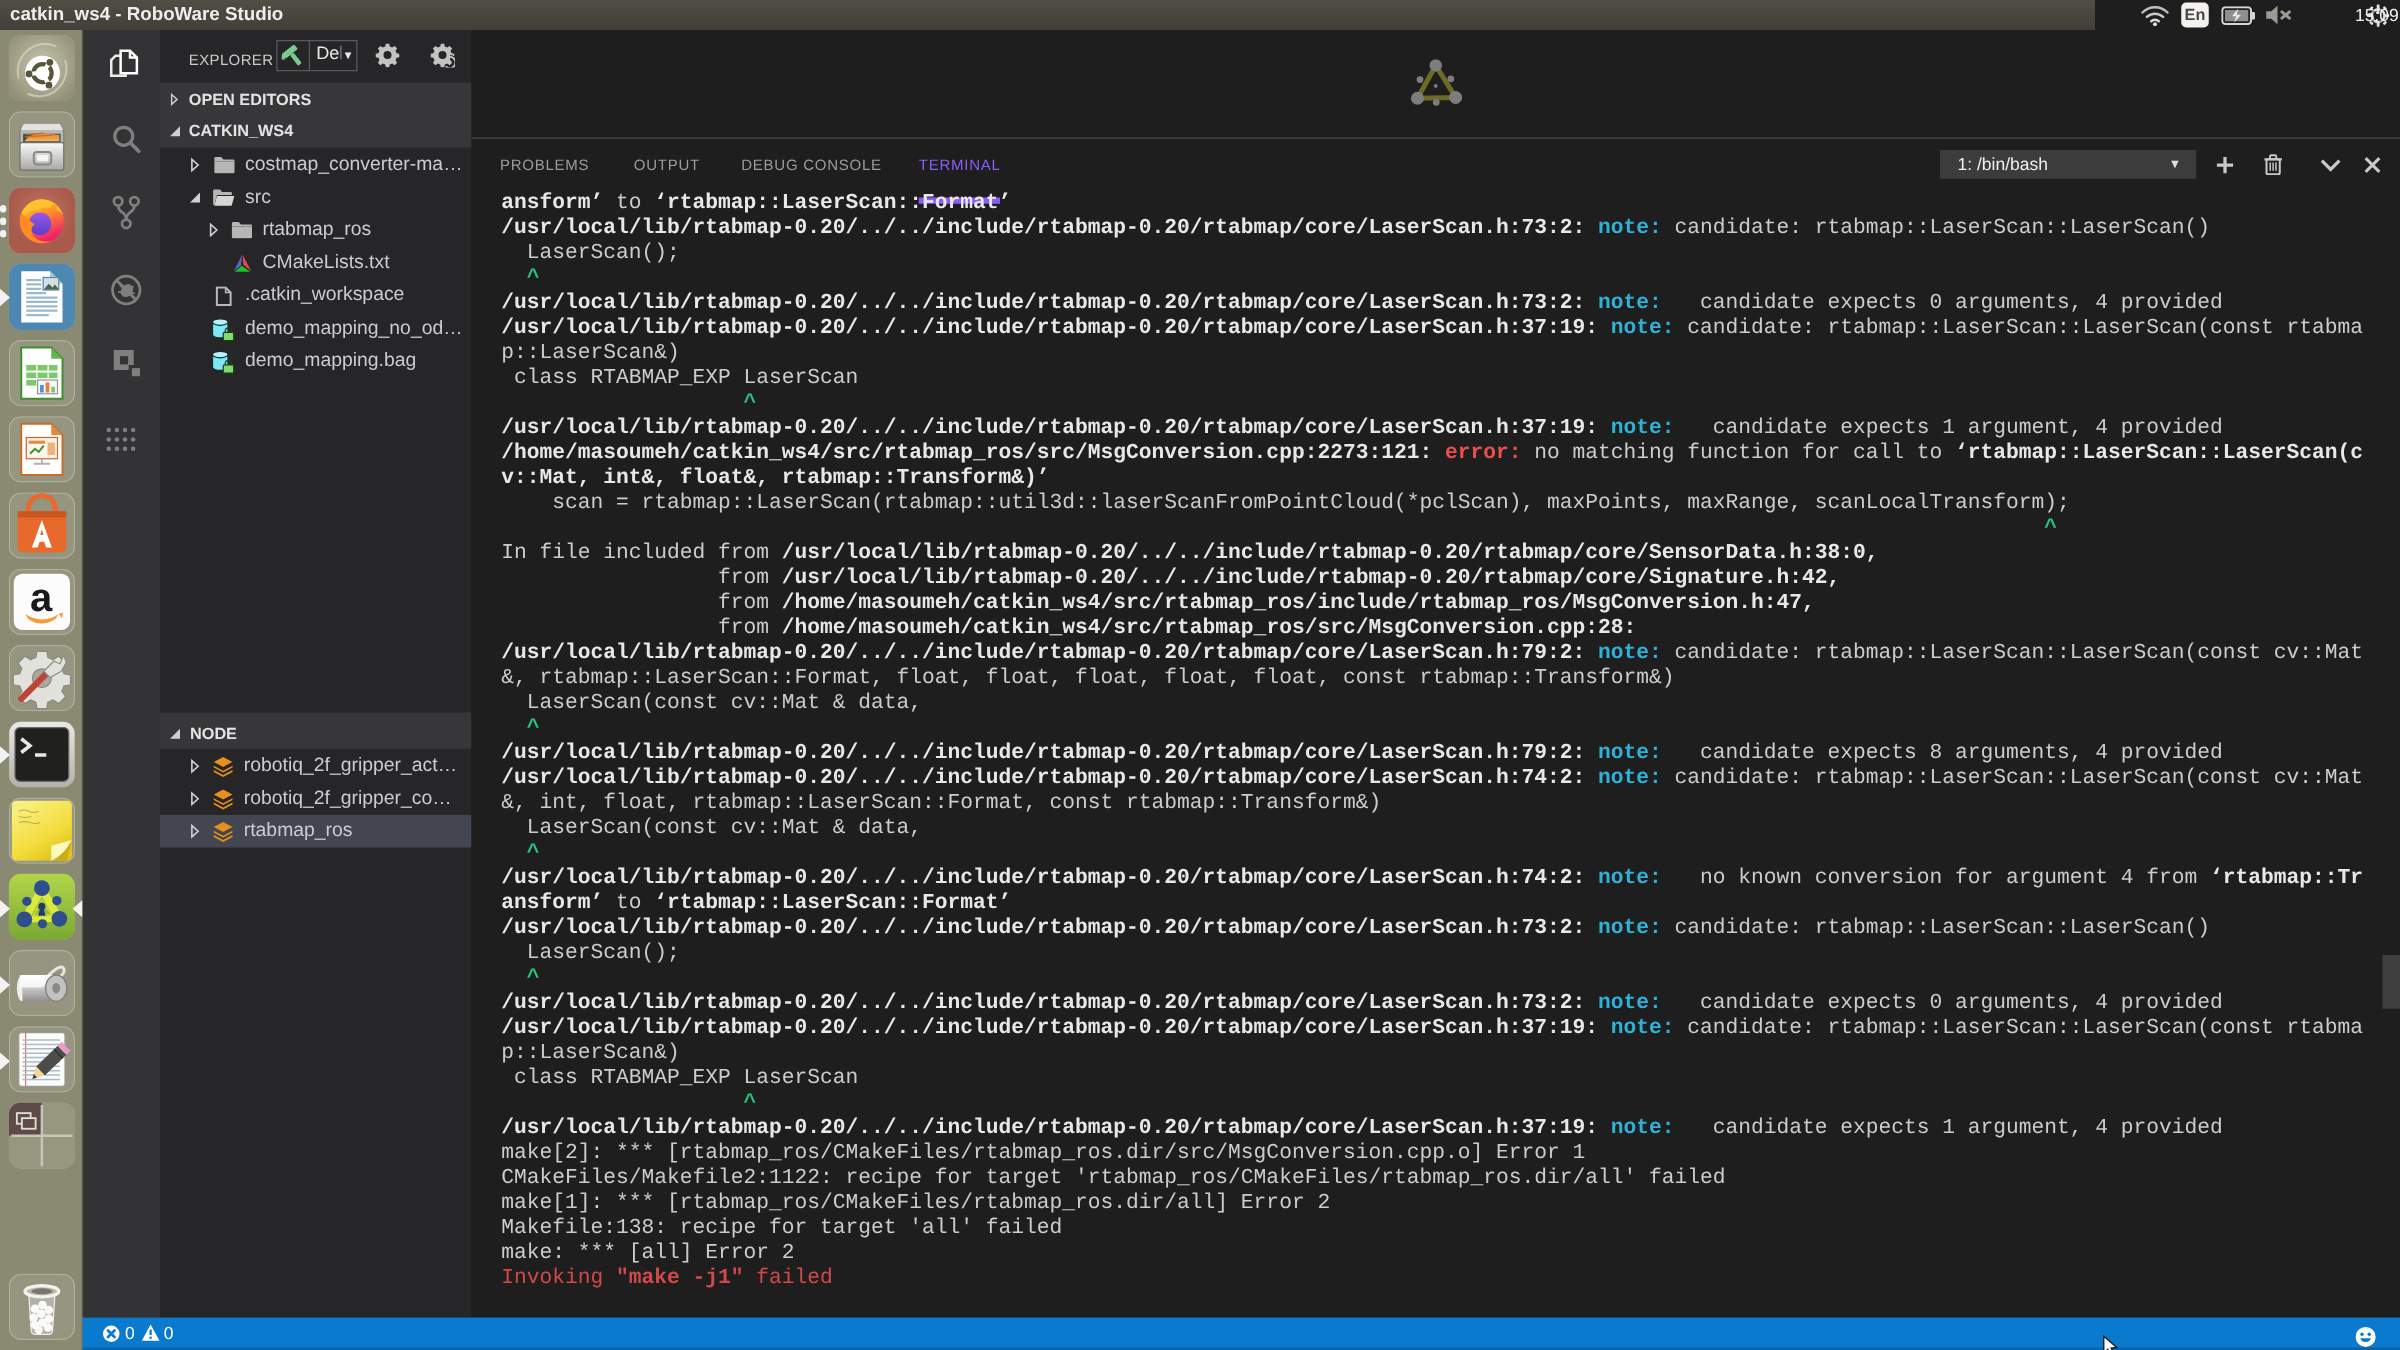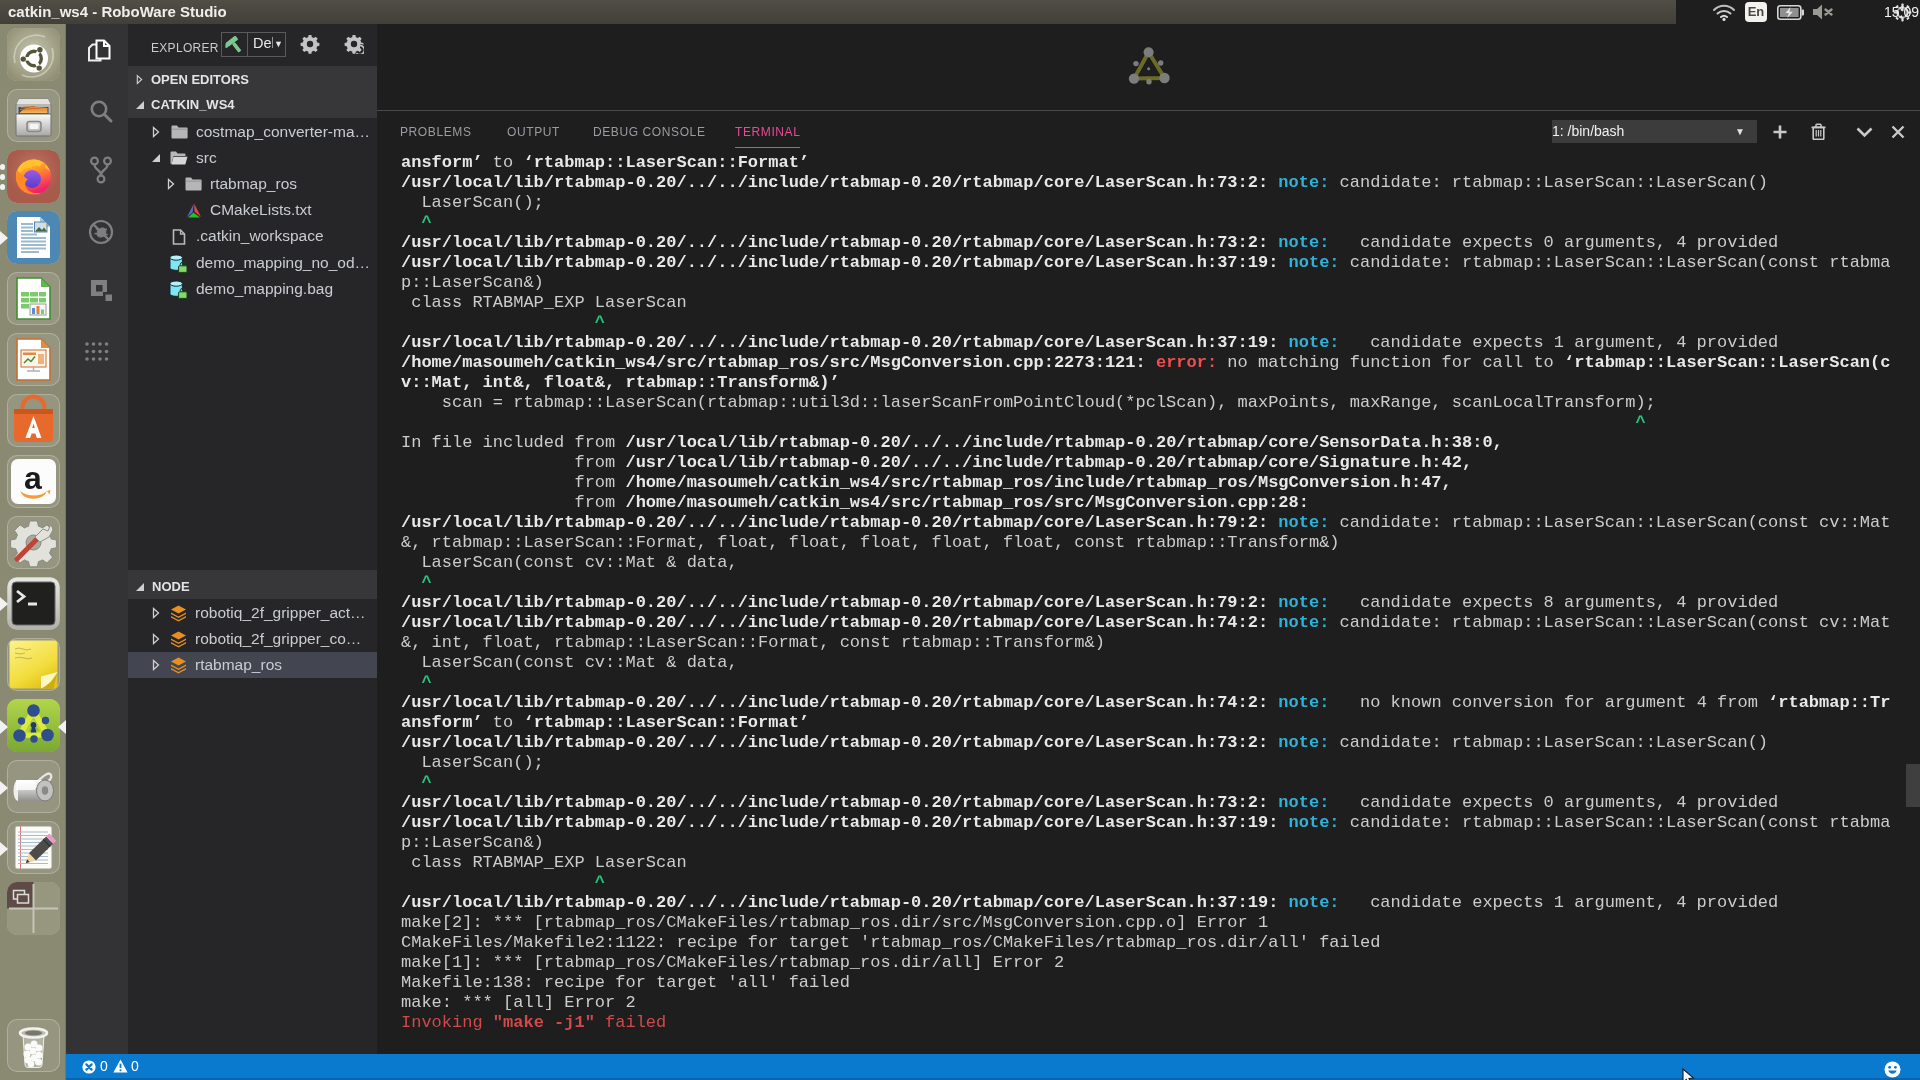--- a/index.html
+++ b/index.html
@@ -32,21 +32,21 @@
   .sechead { position:absolute; left:0; width:249px; background:#37373a; }
   .row { position:absolute; left:0; width:249px; height:26px; line-height:26px; font-size:15.5px; color:#c9ccd1; white-space:nowrap; overflow:hidden;padding-left:21px;}
   .lbl { position:absolute; top:0; }
 
   
   #editor { position:absolute; left:377px; top:24px; width:1543px; height:86px; background:#1e1e1e; z-index:1; }
 
   
   #panel { position:absolute; left:377px; top:110px; width:1543px; height:944px; background:#1e1e1e; border-top:1px solid #4a4a4e; z-index:1;}
   .ptab { position:absolute; top:14px; font-size:12px; letter-spacing:0.6px; color:#9a9ca1; }
-  .ptab.active { color:#ec4899; border-bottom:1px solid #8b5cf6; padding-bottom:8px; }
+  .ptab.active { color:#8b5cf6; border-bottom:5px solid #8b5cf6; padding-bottom:19px; }
   #termsel { position:absolute; left:1175px; top:9px; width:205px; height:23px; background:#3c3c3c; color:#f0f0f0; font-size:14px; line-height:23px; }
   .picon { position:absolute; top:10px; color:#c5c5c5; }
 
   
   #term { position:absolute; left:24px; top:42px; font-family:"Liberation Mono", monospace;
     font-size:17px; color:#cccccc; }
   .tl { height:20px; line-height:20px; white-space:pre; }
   .tl .b { font-weight:bold; color:#e8e8e8; }
   .tl .n { font-weight:bold; color:#2eb2d8; }
   .tl .e { font-weight:bold; color:#ef4e4e; }
@@ -115,21 +115,21 @@
   <circle cx="31.6" cy="28.7" r="1.5"></circle>
  </g>
 </svg>
 </div>
 
 <div id="panel">
   <div class="ptab" style="left:23px;">PROBLEMS</div>
   <div class="ptab" style="left:130px;">OUTPUT</div>
   <div class="ptab" style="left:216px;">DEBUG CONSOLE</div>
   <div class="ptab active" style="left:358px;">TERMINAL</div>
-  <div id="termsel"><span style="">1: /bin/bash</span>
+  <div id="termsel"><span style="padding-left:14px;">1: /bin/bash</span>
     <span style="position:absolute;right:12px;top:0px;font-size:10px;color:#e0e0e0;">▼</span></div>
 
 <svg class="picon abs" style="left:1395px;top:13px;" width="16" height="16" viewBox="0 0 16 16">
  <path d="M8 1.5 v13 M1.5 8 h13" stroke="#c9c9c9" stroke-width="2.6"></path>
 </svg>
 <svg class="picon abs" style="left:1434px;top:12px;" width="15" height="17" viewBox="0 0 15 17">
  <rect x="2.2" y="4.4" width="10.6" height="12" rx="1" fill="none" stroke="#c9c9c9" stroke-width="1.6"></rect>
  <path d="M0.5 4.4 h14" stroke="#c9c9c9" stroke-width="1.8"></path>
  <path d="M5 4 v-2 a0.8 0.8 0 0 1 0.8 -0.8 h3.4 a0.8 0.8 0 0 1 0.8 0.8 v2" fill="none" stroke="#c9c9c9" stroke-width="1.5"></path>
  <path d="M5.2 7 v6.5 M7.5 7 v6.5 M9.8 7 v6.5" stroke="#c9c9c9" stroke-width="1.2"></path>

